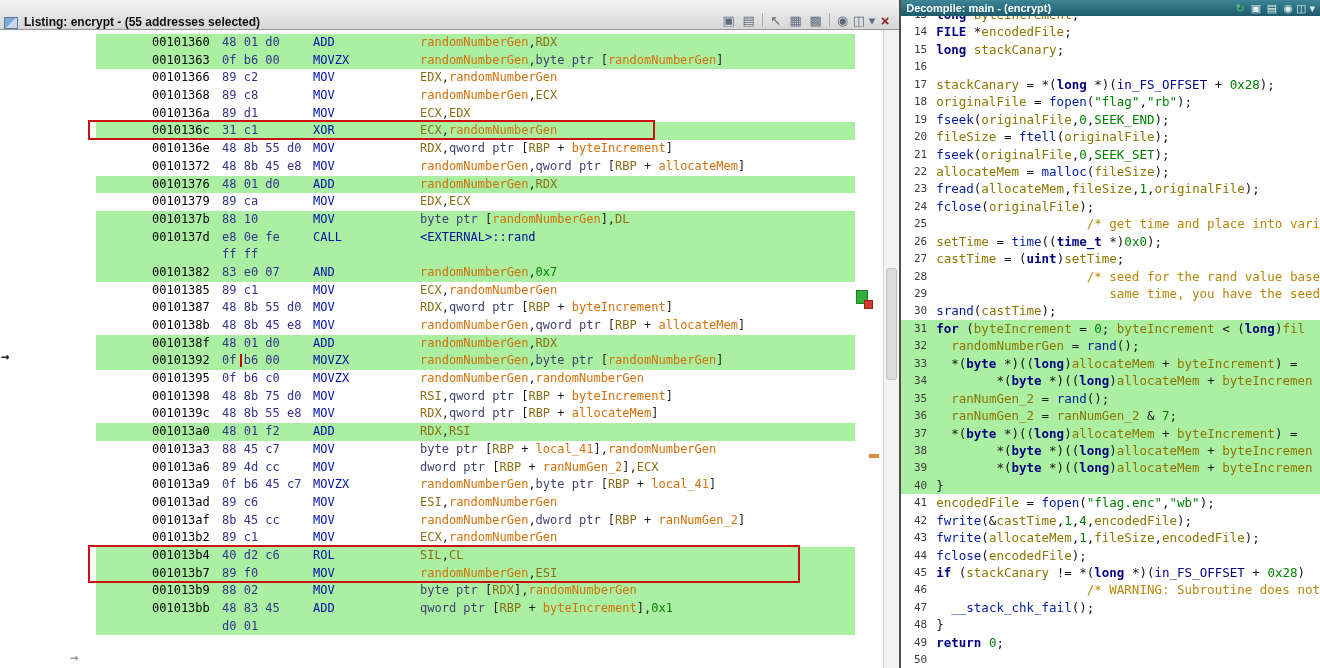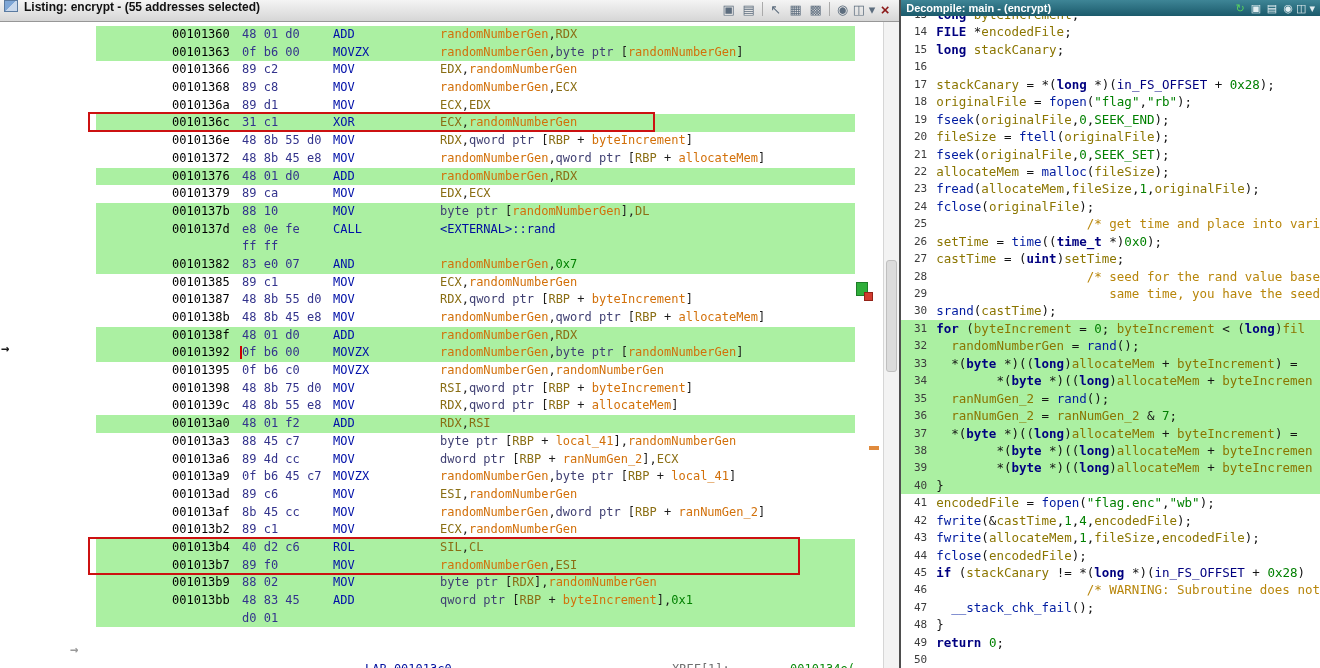--- a/index.html
+++ b/index.html
@@ -2,33 +2,33 @@
 <html style="--selection-green: #abf0a2; --box-red: #cc1111; --listing-address: #000000; --listing-bytes: #33338c; --listing-mnemonic: #0010a8; --listing-register: #8a6e14; --listing-variable: #d2700a; --listing-keyword: #3f3f72; --listing-constant: #008000; --listing-external: #000f9e; --listing-hint: #9a9a9a; --xref-label: #6f6f6f; --xref-address: #0a8a0a; --deco-keyword: #000080; --deco-function: #001ba0; --deco-variable: #8b7500; --deco-constant: #008000; --deco-string: #008000; --deco-comment: #b8860b; --deco-global: #000080; --header-left-bg1: #f4f4f4; --header-left-bg2: #d6d6d6; --header-right-bg1: #3e8596; --header-right-bg2: #1b5a6b; --marker-green: #2fae3a; --marker-red: #d23b2f; --marker-orange: #e08a3c;"><head>
 <meta charset="utf-8">
 <style>
   *{margin:0;padding:0;box-sizing:border-box}
   html,body{width:1320px;height:668px;overflow:hidden;background:#fff}
   body{font-family:"DejaVu Sans Mono",monospace}
   .app{position:relative;width:1320px;height:668px;display:flex;background:#fff}
 
   
   .listing-panel{width:905px;height:668px;border-right:2px solid #4e4e4e;display:flex;flex-direction:column;background:#fff}
-  .lheader{height:22px;flex:none;background:linear-gradient(var(--header-left-bg1),var(--header-left-bg2));border-bottom:1px solid #979797;display:flex;align-items:flex-start;gap:2px;padding:0 4px;font-family:"Liberation Sans",sans-serif}
+  .lheader{height:30px;flex:none;background:linear-gradient(var(--header-left-bg1),var(--header-left-bg2));border-bottom:1px solid #979797;display:flex;align-items:flex-end;gap:2px;padding:0 4px;font-family:"Liberation Sans",sans-serif}
   .licon{width:14px;height:12px;background:linear-gradient(135deg,#7ea6d6 50%,#c8d8ec 50%);border:1px solid #5a7aa0;flex:none}
   .ltitle{font-size:12px;font-weight:bold;color:#111;margin-left:4px;white-space:nowrap}
   .spacer{flex:1}
   .hicon{min-width:20px;height:18px;display:inline-flex;align-items:center;justify-content:center;font-size:13px;color:#5d6d7e;cursor:default}
   .hicon.close{color:#8c1a1a;font-weight:bold;font-size:15px}
   .tsep{width:1px;height:14px;background:#aaa;margin:0 3px;display:inline-block}
 
   .lcontent{position:relative;flex:1;background:#fff;overflow:hidden}
   .lrows{position:absolute;left:96px;top:4px;width:759px;font-size:12px;line-height:17.7px;white-space:pre}
   .lrow{height:17.7px;position:relative}
   .lrow.sel{background:var(--selection-green)}
-  .c-addr{display:inline-block;margin-left:76px;width:70px;color:var(--listing-address)}
+  .c-addr{display:inline-block;margin-left:56px;width:70px;color:var(--listing-address)}
   .c-bytes{display:inline-block;width:91px;color:var(--listing-bytes)}
   .c-mnem{display:inline-block;width:107px;color:var(--listing-mnemonic)}
   .c-ops{display:inline}
   .tp{color:#1c1c1c}
   .tv{color:var(--listing-variable)}
   .tr{color:var(--listing-register)}
   .tk{color:var(--listing-keyword)}
   .tn{color:var(--listing-constant)}
   .tx{color:var(--listing-external)}
   .abs{position:absolute;top:16px}

